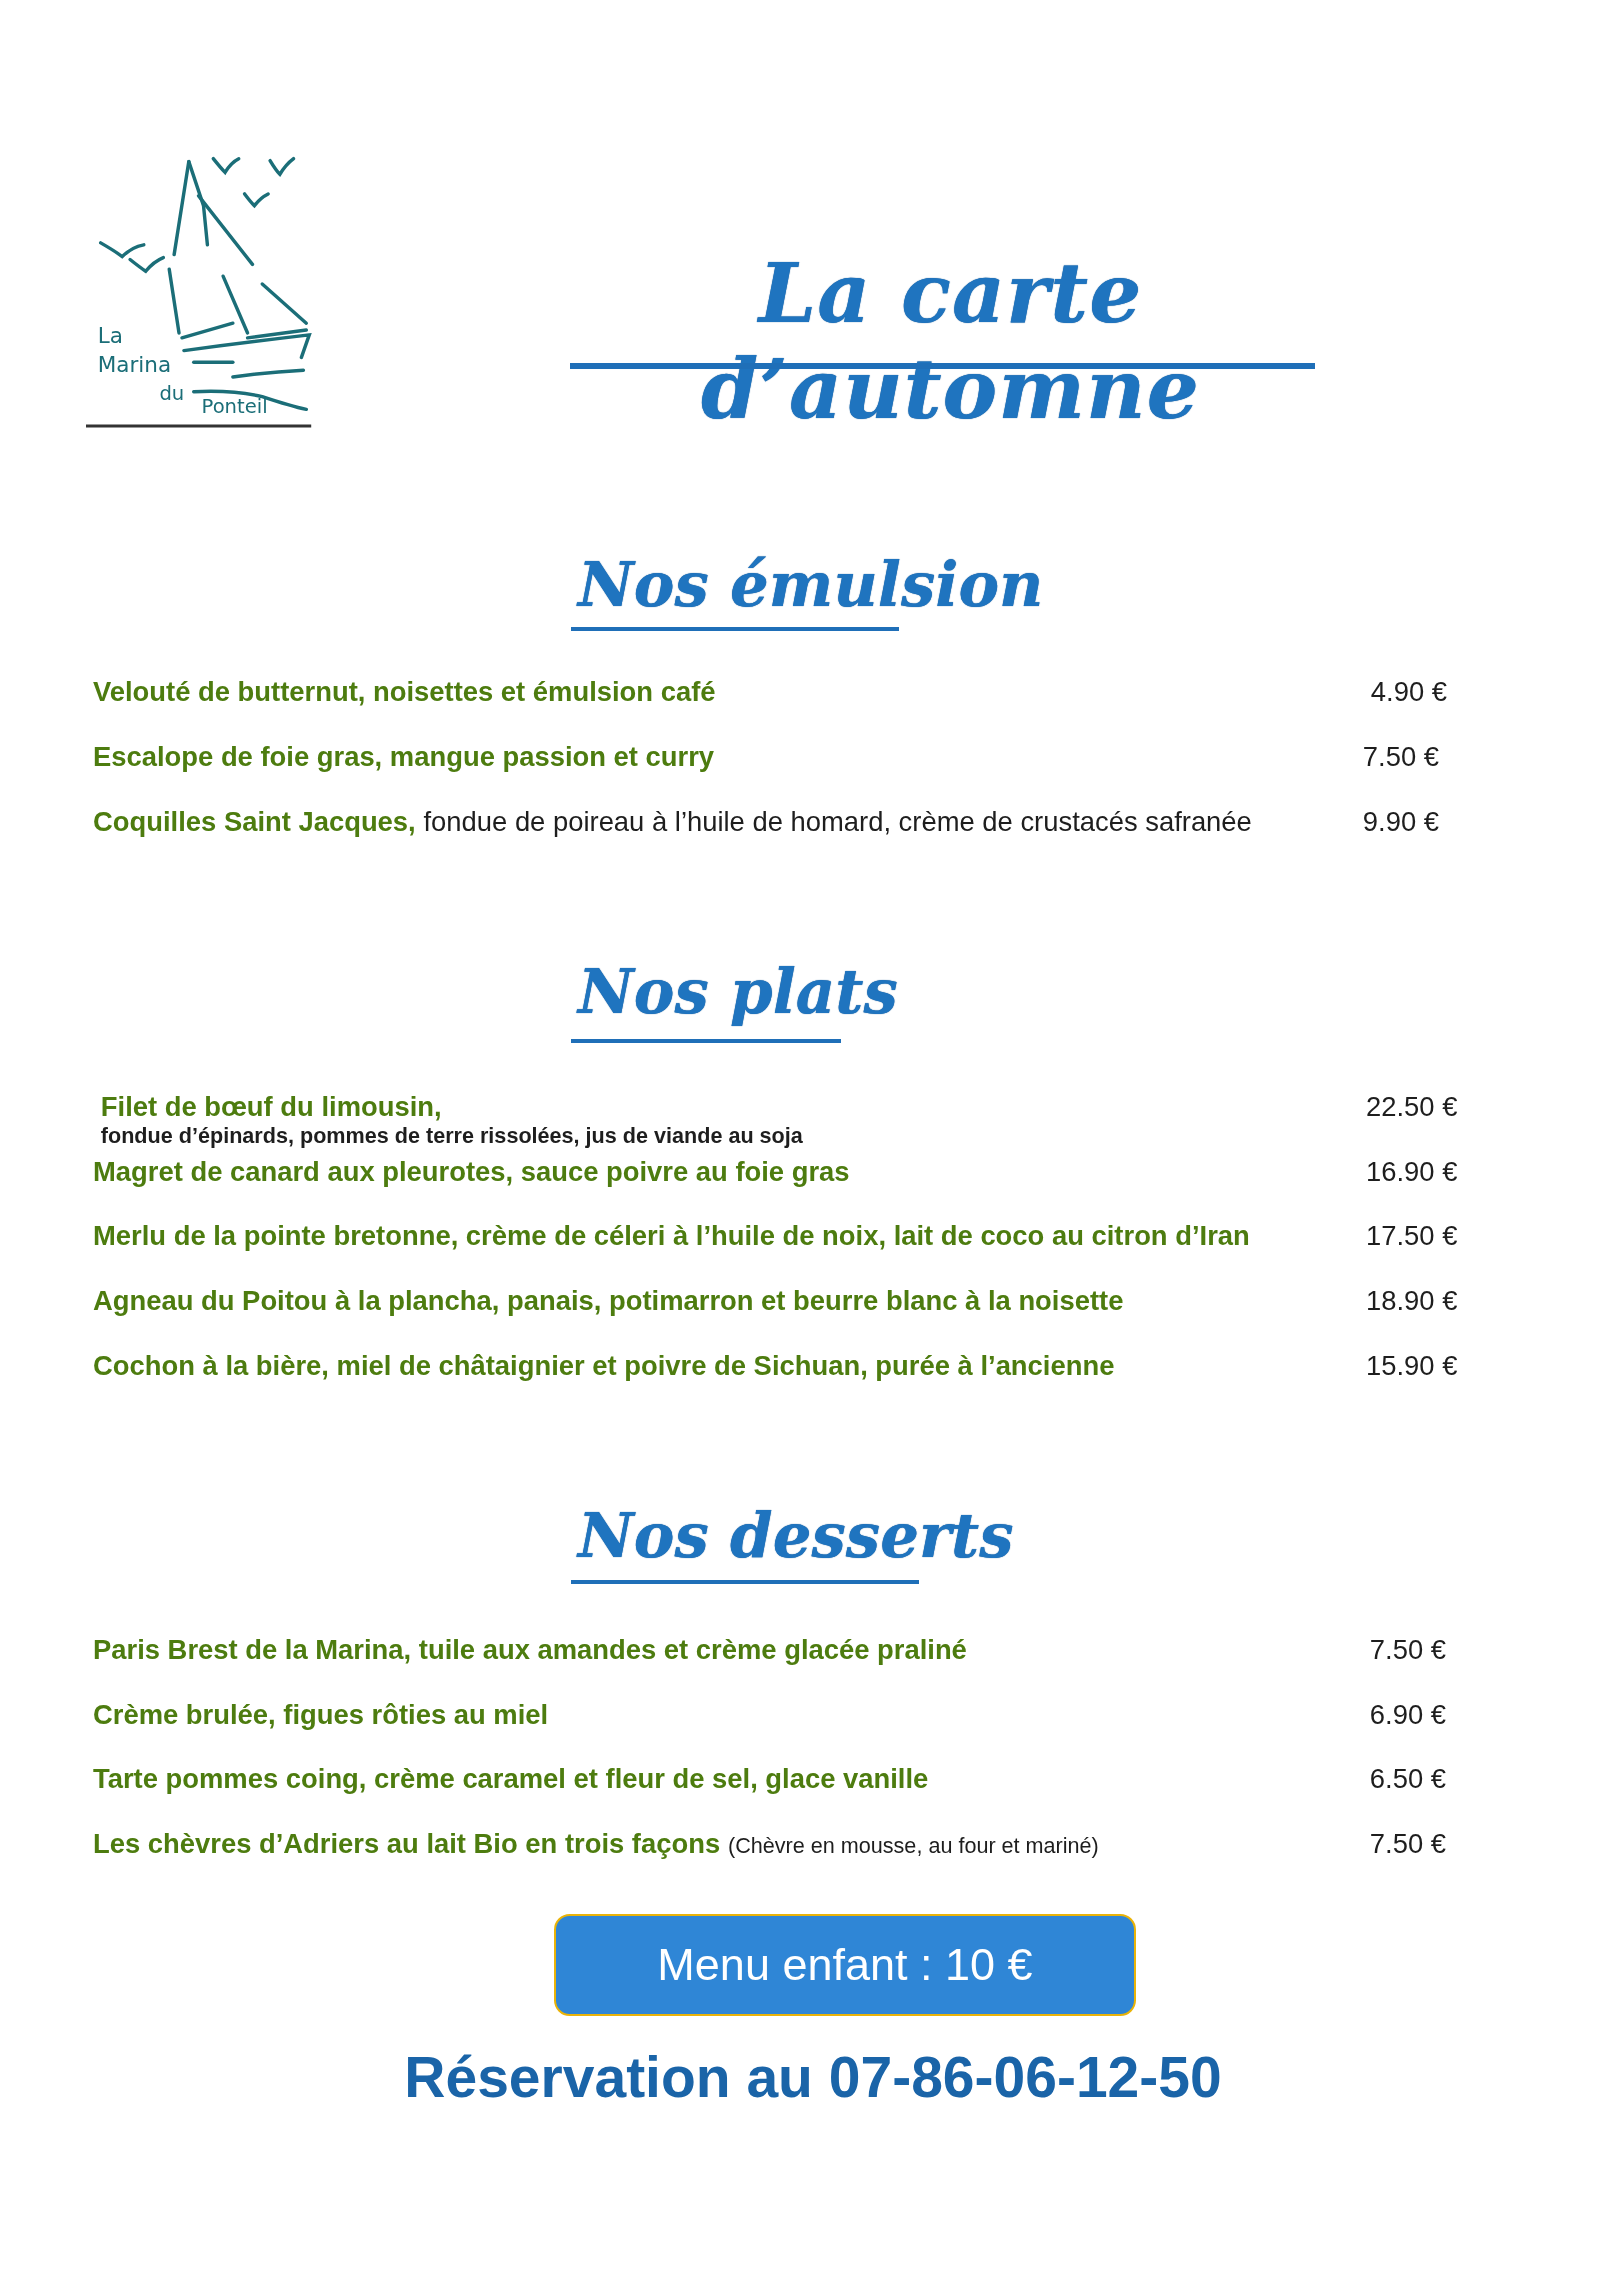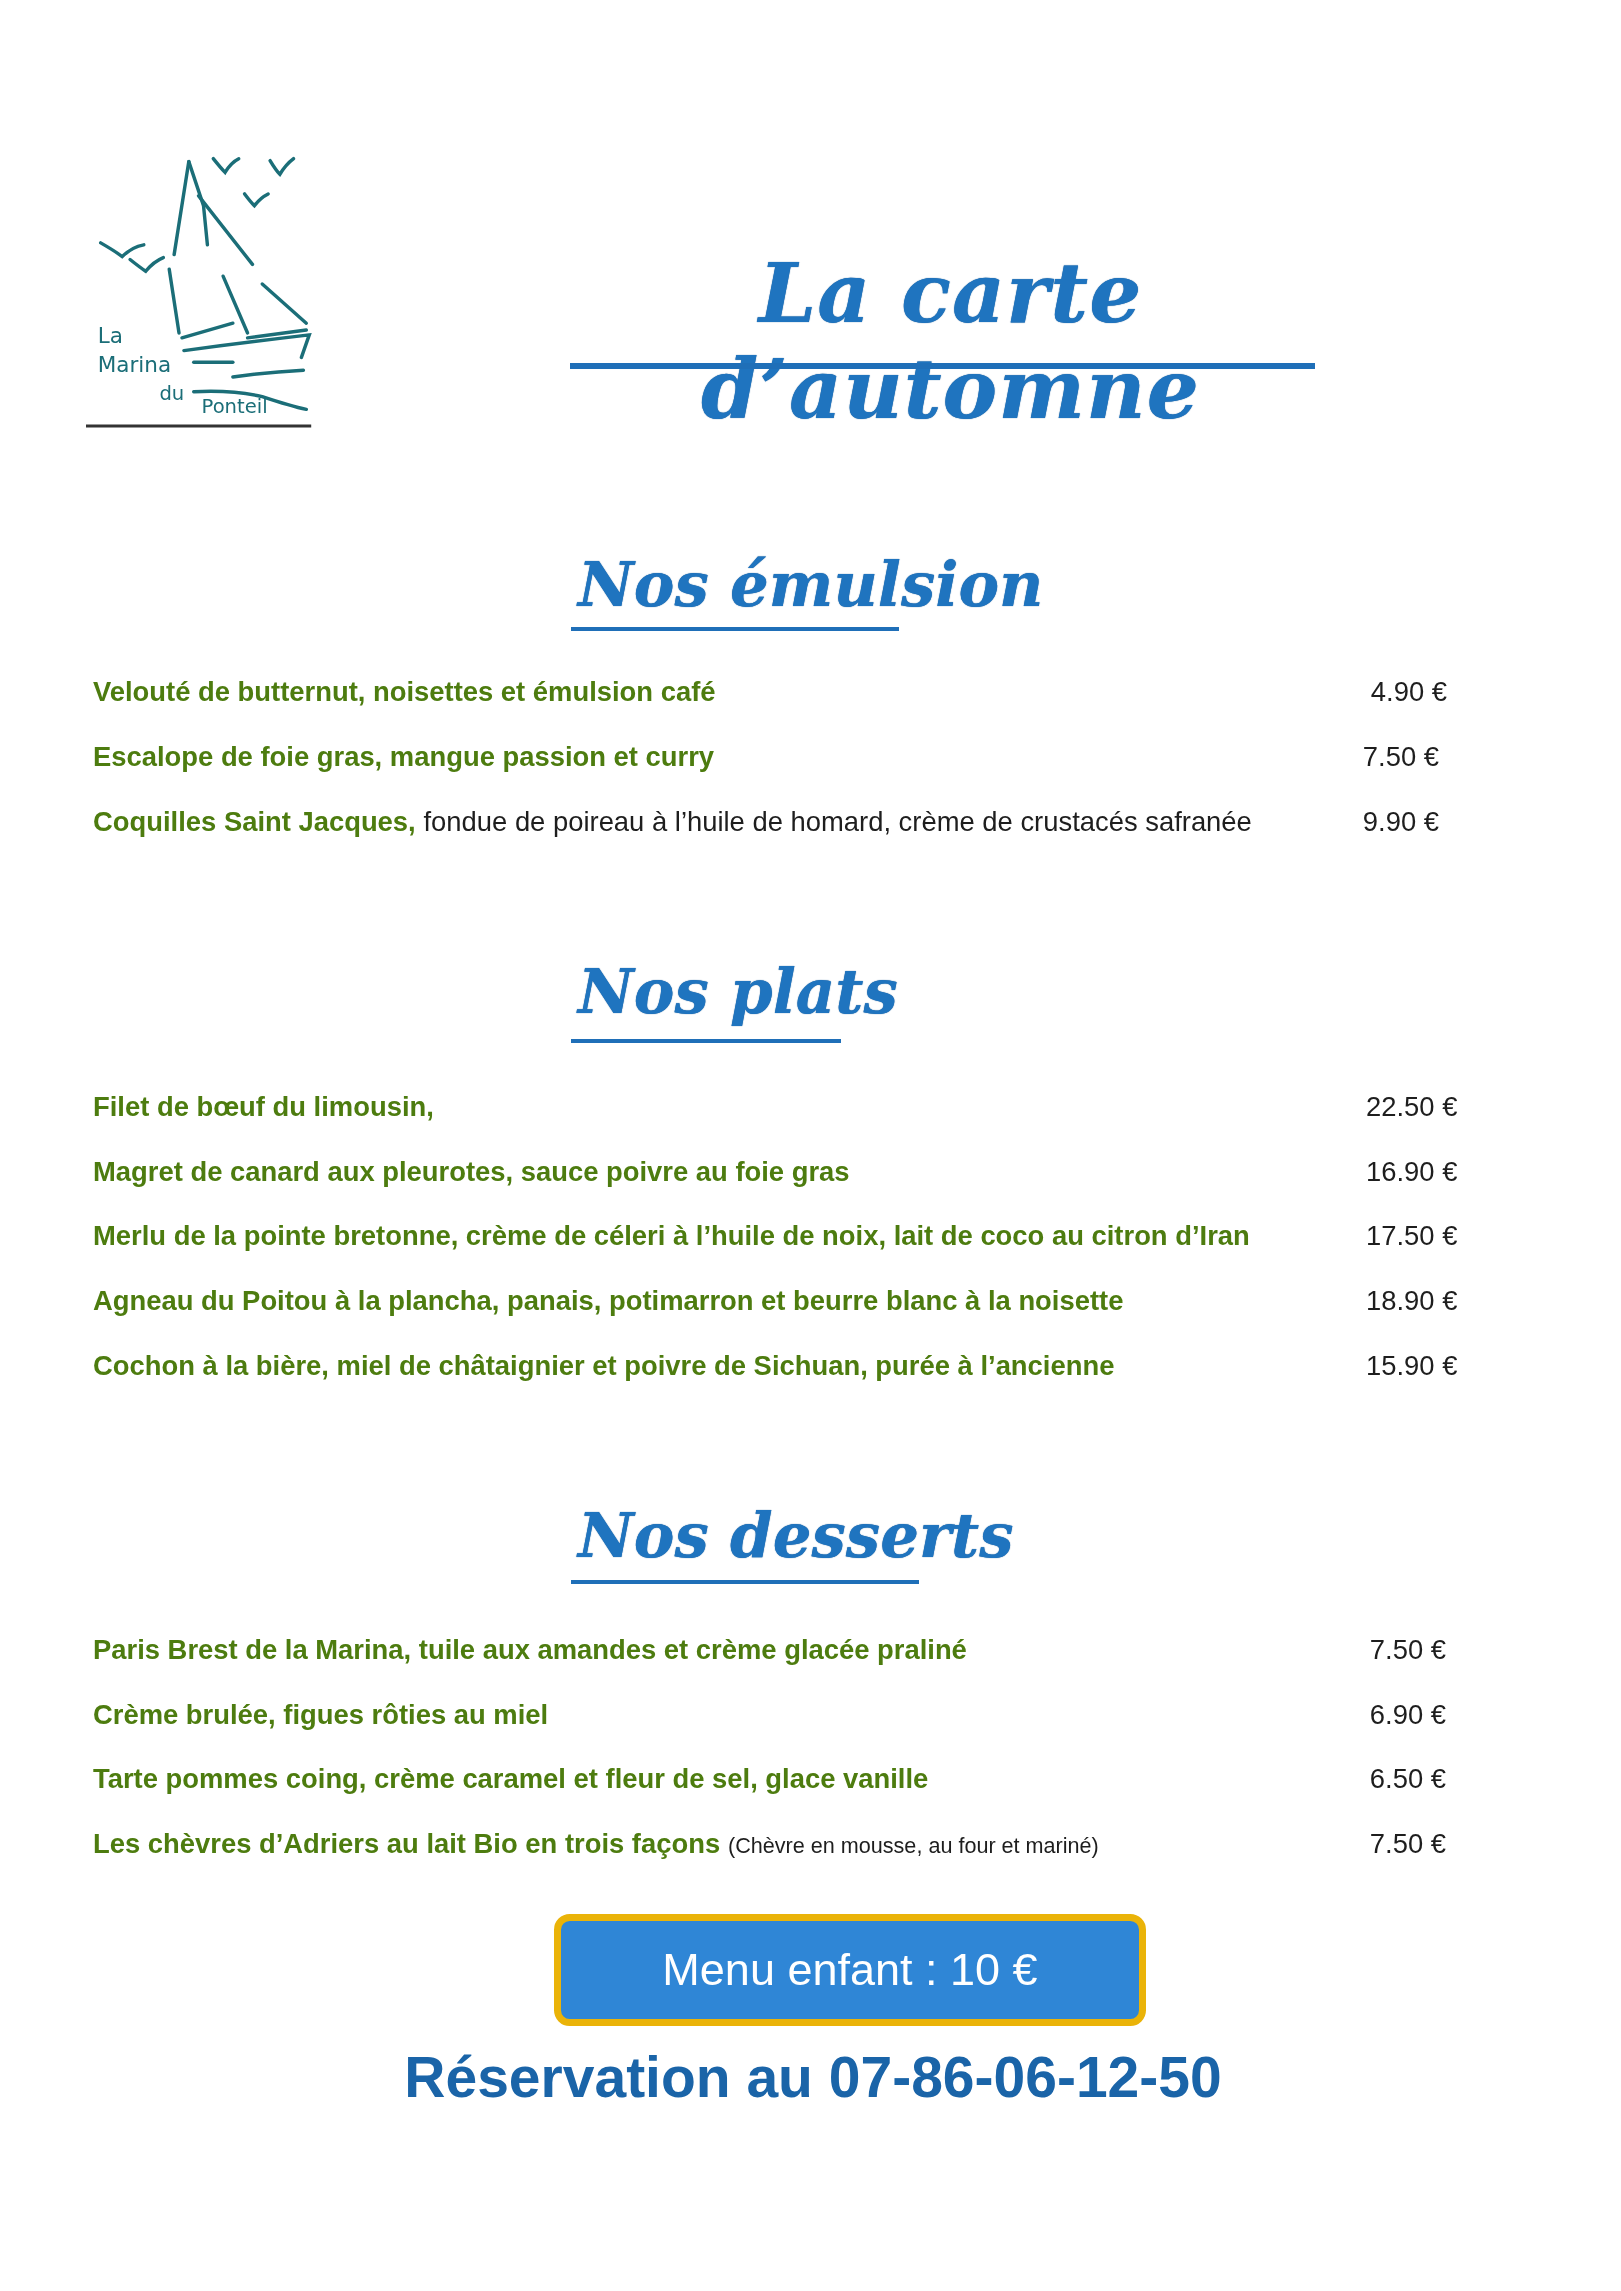--- a/index.html
+++ b/index.html
@@ -20,21 +20,21 @@
   .section-rule { position: absolute; height: 3.9px; background: #1f6fb8; }
 
   .item { position: absolute; left: 93px; width: 1382px; height: 43px; display: flex; align-items: baseline; }
   .item .name { font-size: 27.4px; font-weight: bold; color: #4d7c0f; white-space: nowrap; }
   .item .desc { font-size: 27.4px; font-weight: normal; color: #1e1e1e; white-space: nowrap; margin-left: 7.8px; }
   .item .desc.small { font-size: 21.6px; font-weight: bold; }
   .item .desc.paren { font-size: 21.6px; font-weight: normal; }
   .item .price { position: absolute; right: 0; font-size: 27.4px; color: #1e1e1e; white-space: nowrap; }
 
   .kids-box { position: absolute; left: 554px; top: 1914px; width: 578px; height: 98px;
-              background: #2f86d6; border: 7px solid #eab308; border-radius: 15.7px;
+              background: #2f86d6; border: 2px solid #eab308; border-radius: 15.7px;
               display: flex; align-items: center; justify-content: center;
               color: #ffffff; font-size: 45px; }
   .reservation { position: absolute; left: 372px; top: 2044px; width: 882px; text-align: center;
                  font-size: 57px; font-weight: bold; color: #1a64a8; }
 </style>
 </head>
 <body>
 
 <div class="logo">
   <svg viewBox="0 0 240 300">
@@ -87,20 +87,21 @@
   <span class="name">Coquilles Saint Jacques,</span>
   <span class="desc">fondue de poireau à l’huile de homard, crème de crustacés safranée</span>
   <span class="price" style="right:36px;">9.90 €</span>
 </div>
 
 <div class="section-title" style="left:578px; top:956px;">Nos plats</div>
 <div class="section-rule" style="left:571px; top:1039px; width:270px;"></div>
 
 <div class="item" style="top:1091px;flex-direction:column;">
   <span class="name">Filet de bœuf du limousin,</span>
+  <span class="desc small">fondue d’épinards, pommes de terre rissolées, jus de viande au soja</span>
   <span class="price" style="right:17.6px;">22.50 €</span>
 </div>
 <div class="item" style="top:1156px;">
   <span class="name">Magret de canard aux pleurotes, sauce poivre au foie gras</span>
   <span class="price" style="right:17.6px;">16.90 €</span>
 </div>
 <div class="item" style="top:1220px;">
   <span class="name">Merlu de la pointe bretonne, crème de céleri à l’huile de noix, lait de coco au citron d’Iran</span>
   <span class="price" style="right:17.6px;">17.50 €</span>
 </div>

